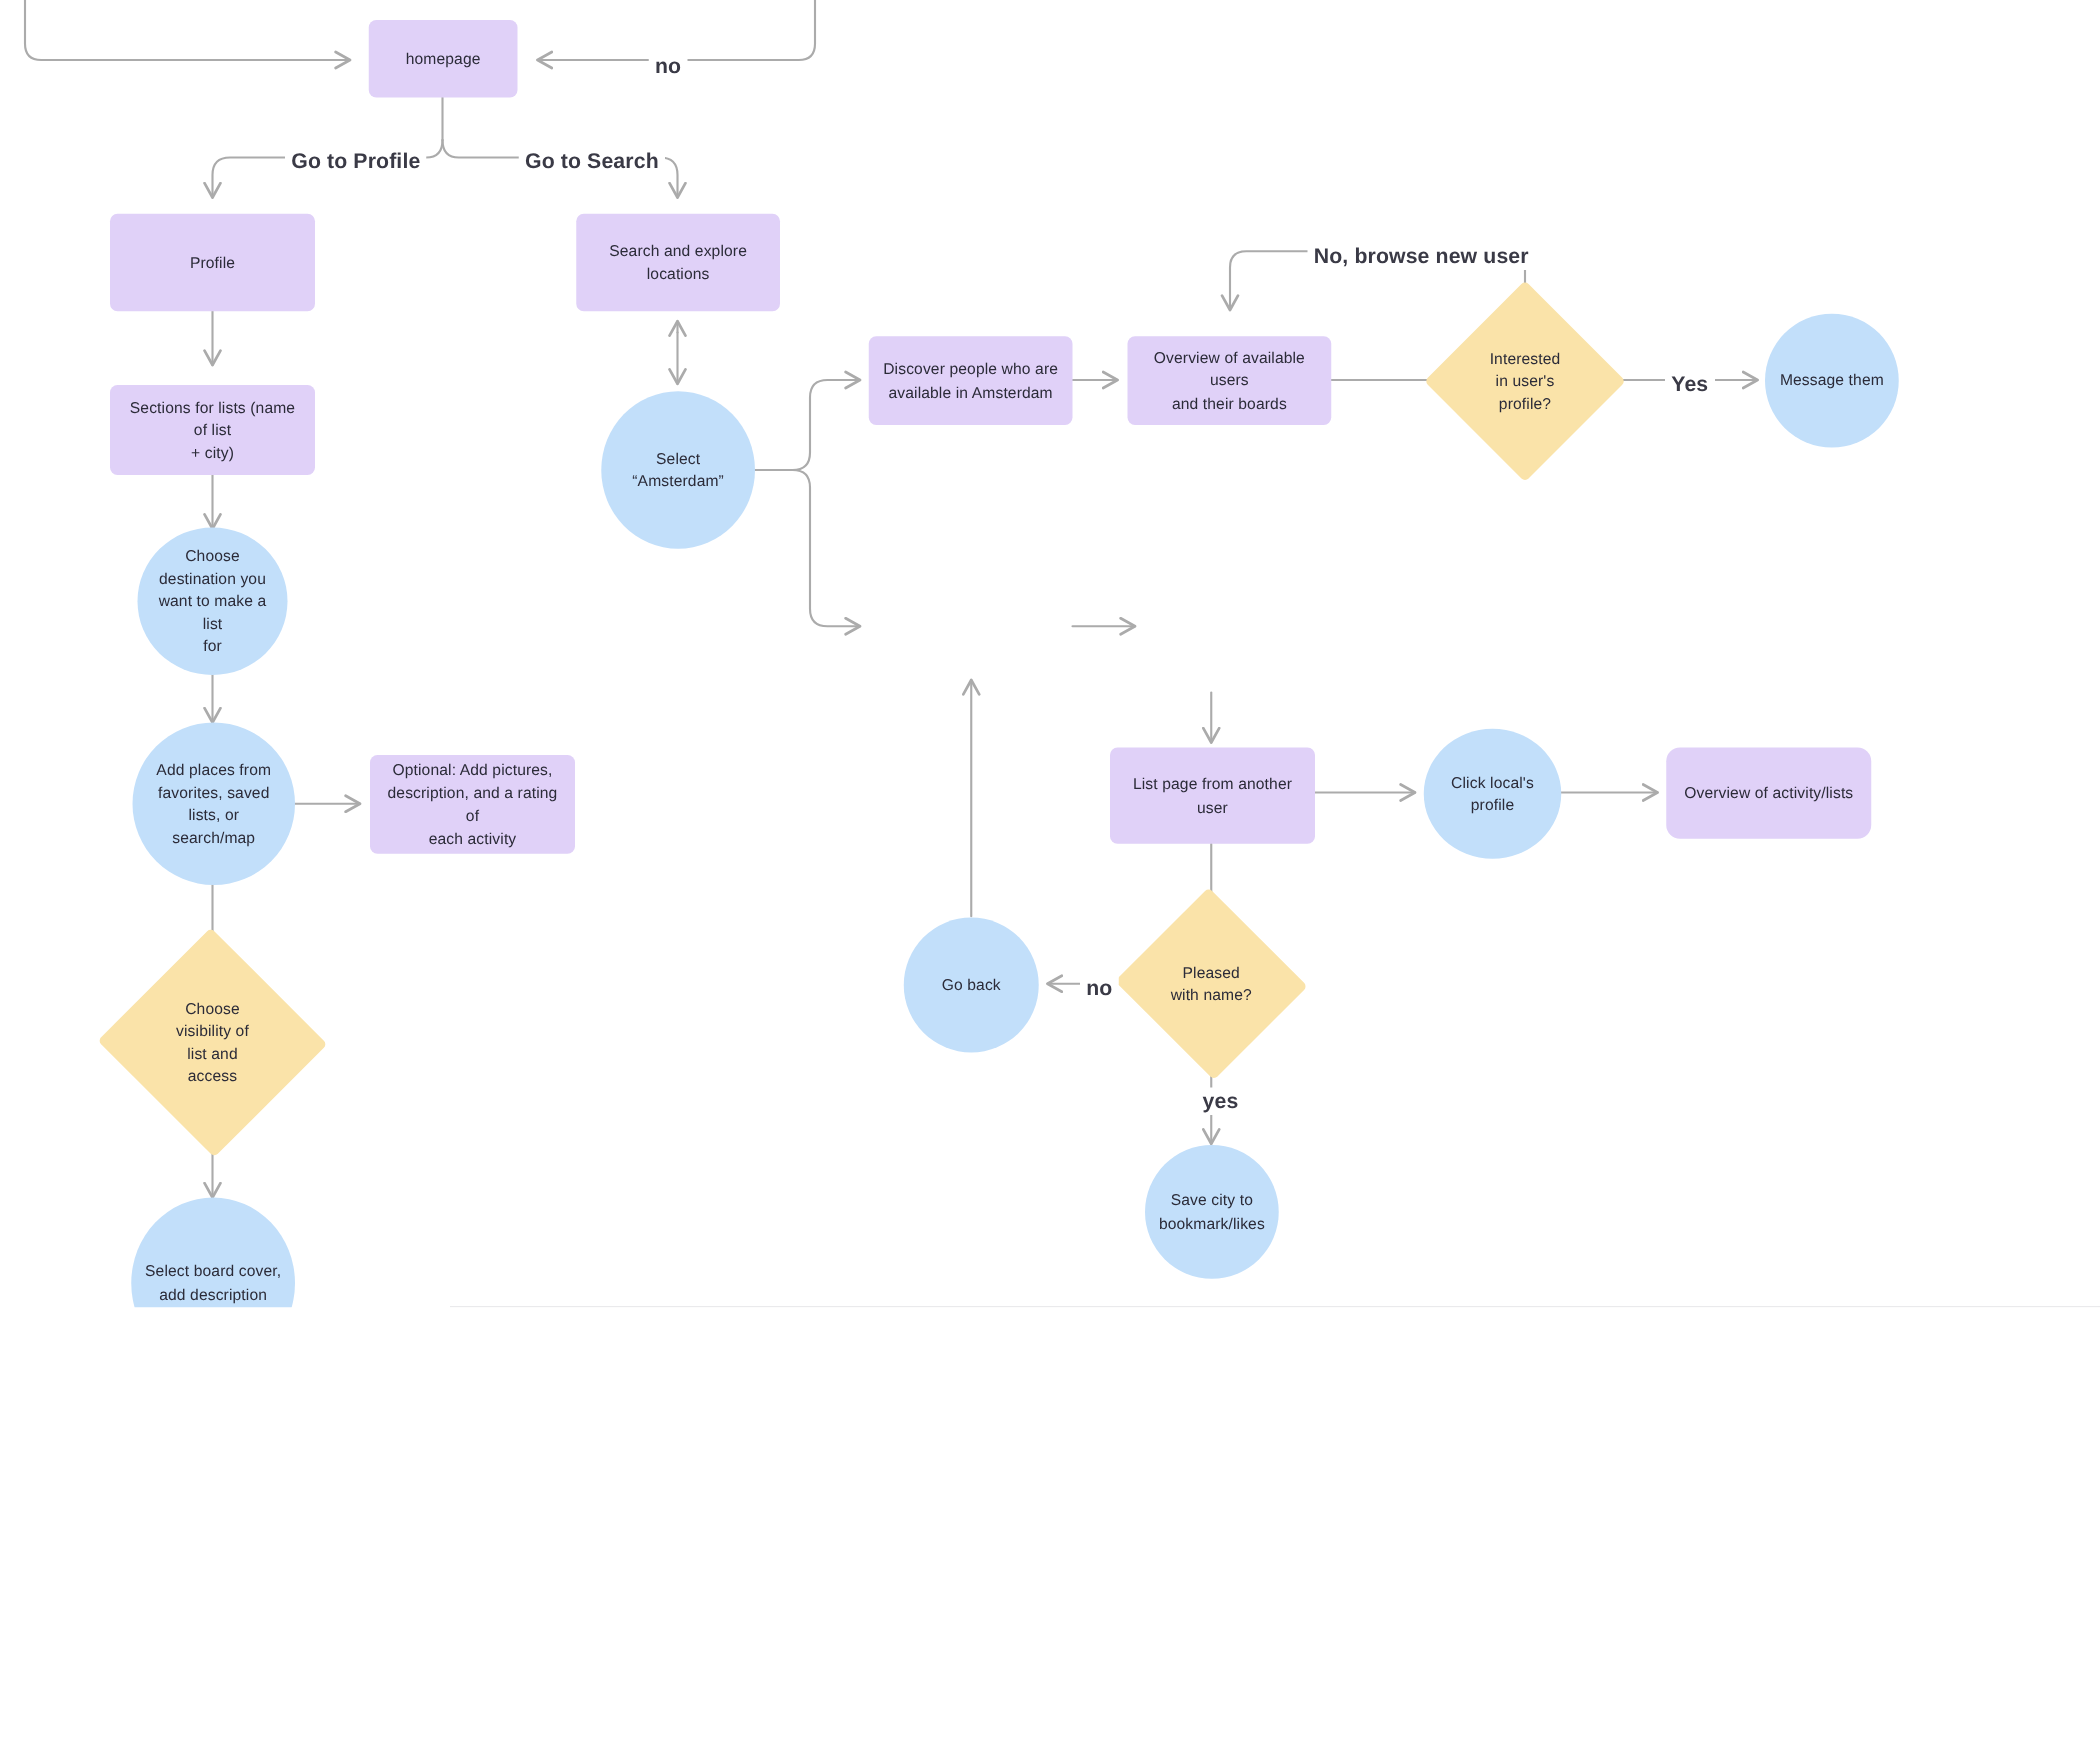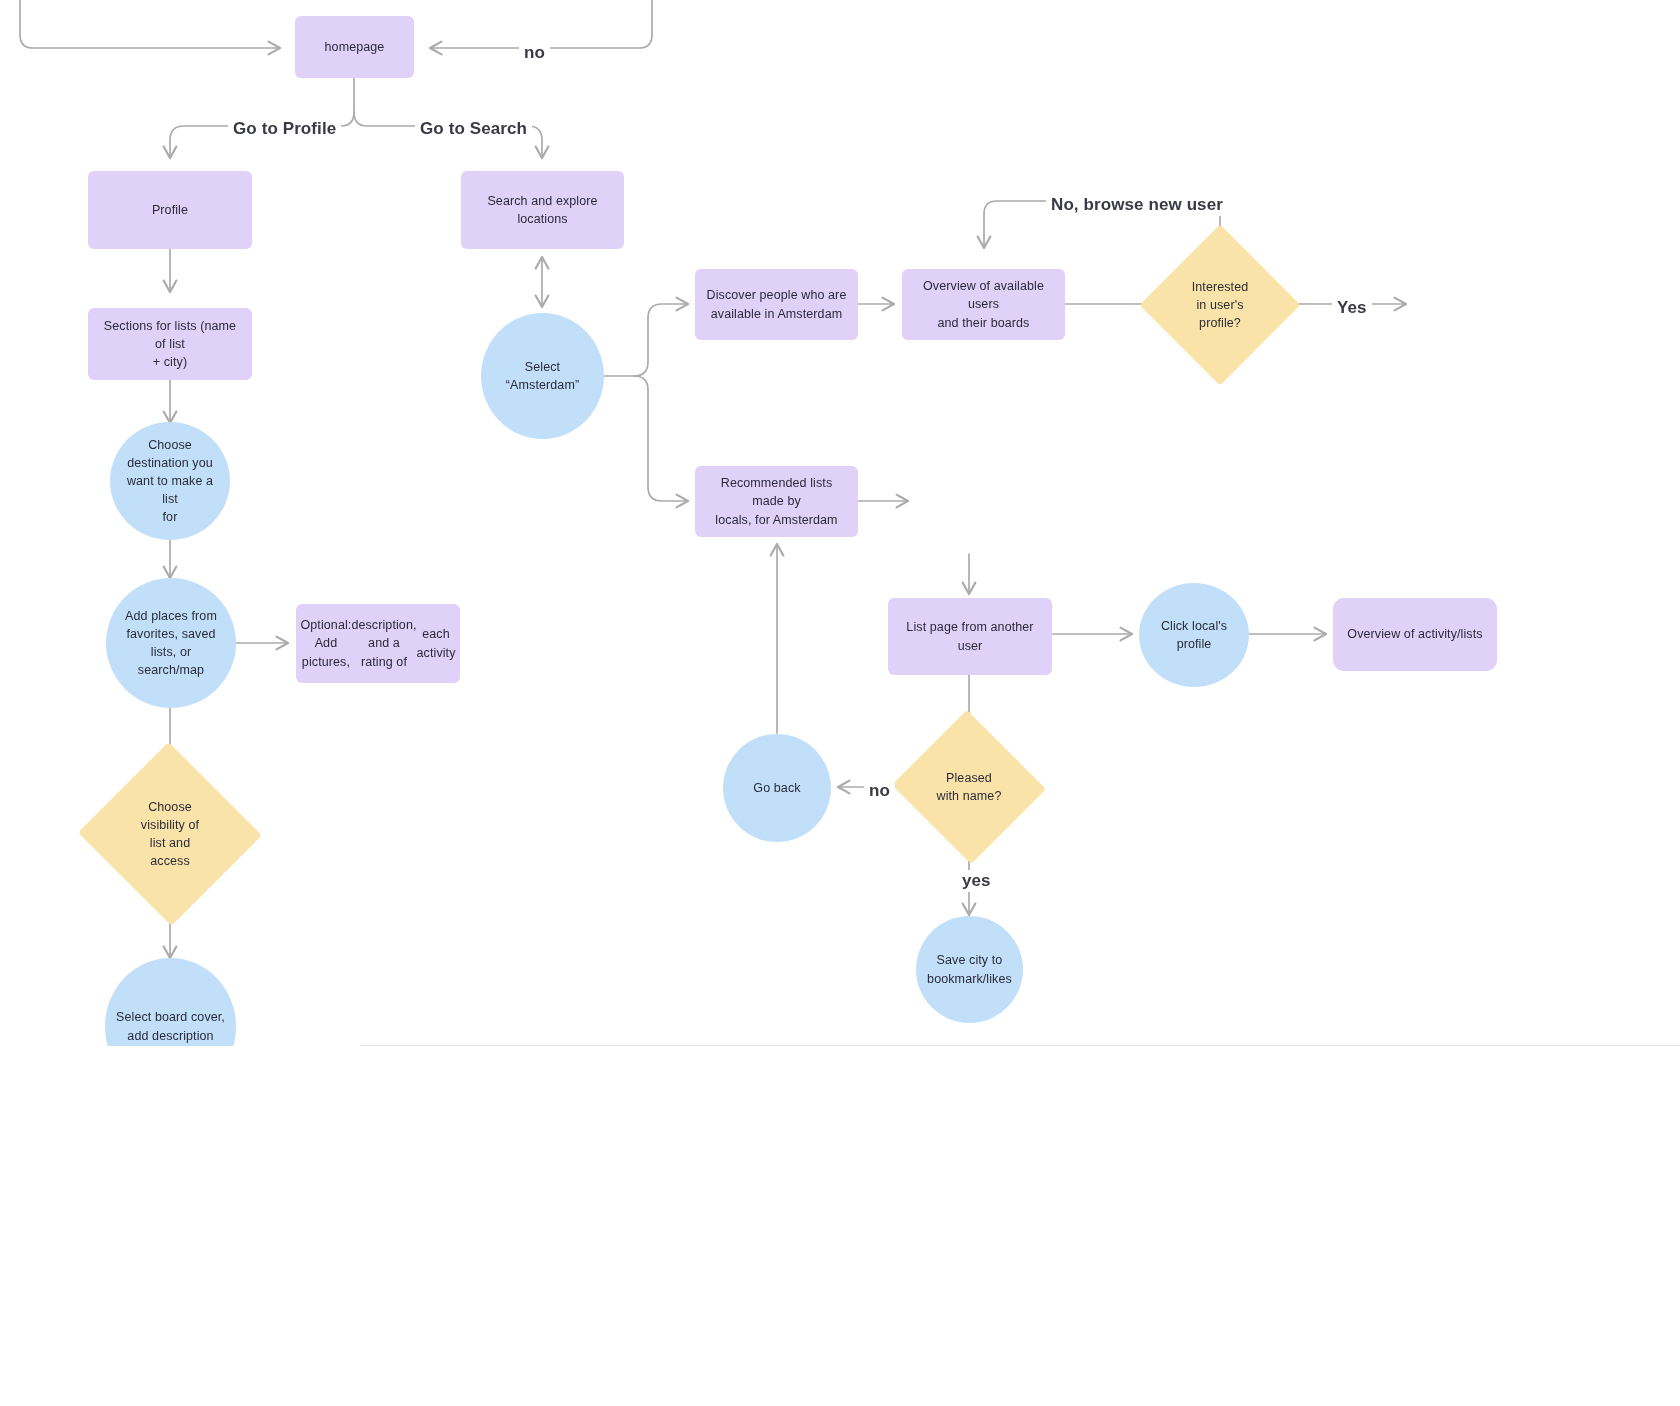--- a/index.html
+++ b/index.html
@@ -153,21 +153,21 @@
     <span>want to make a list</span>
     <span>for</span>
   </div>
 
   <div class="node circle" style="left:106px; top:578px; width:130px; height:130px; flex-direction:column;">
     <span>Add places from</span>
     <span>favorites, saved</span>
     <span>lists, or search/map</span>
   </div>
 
-  <div class="node rect" style="left:296px; top:604px; width:164px; height:79px; flex-direction:row;">
+  <div class="node rect" style="left:296px; top:604px; width:164px; height:79px; flex-direction:column;">
     <span>Optional: Add pictures,</span>
     <span>description, and a rating of</span>
     <span>each activity</span>
   </div>
 
   <div class="node diamond-wrap" style="left:104px; top:770px; width:132px; height:128px;">
     <div class="diamond-shape"></div>
     <div class="diamond-label">
       <div>Choose</div>
       <div>visibility of</div>
@@ -206,25 +206,24 @@
 
   <div class="node diamond-wrap" style="left:1163px; top:248px; width:114px; height:114px;">
     <div class="diamond-shape"></div>
     <div class="diamond-label">
       <div>Interested</div>
       <div>in user's</div>
       <div>profile?</div>
     </div>
   </div>
 
-
-  <div class="node rect" style="left:695px; top:466px; width:163px; height:71px; flex-direction:column;">
-    <span>Recommended lists made by</span>
-    <span>locals, for Amsterdam</span>
-  </div>
+  <div class="node circle" style="left:1412px; top:251px; width:107px; height:107px;">
+    <span>Message them</span>
+  </div>
+
 
 
   <div class="node rect" style="left:888px; top:598px; width:164px; height:77px;">
     <span>List page from another user</span>
   </div>
 
   <div class="node circle" style="left:1139px; top:583px; width:110px; height:104px; flex-direction:column;">
     <span>Click local's</span>
     <span>profile</span>
   </div>

